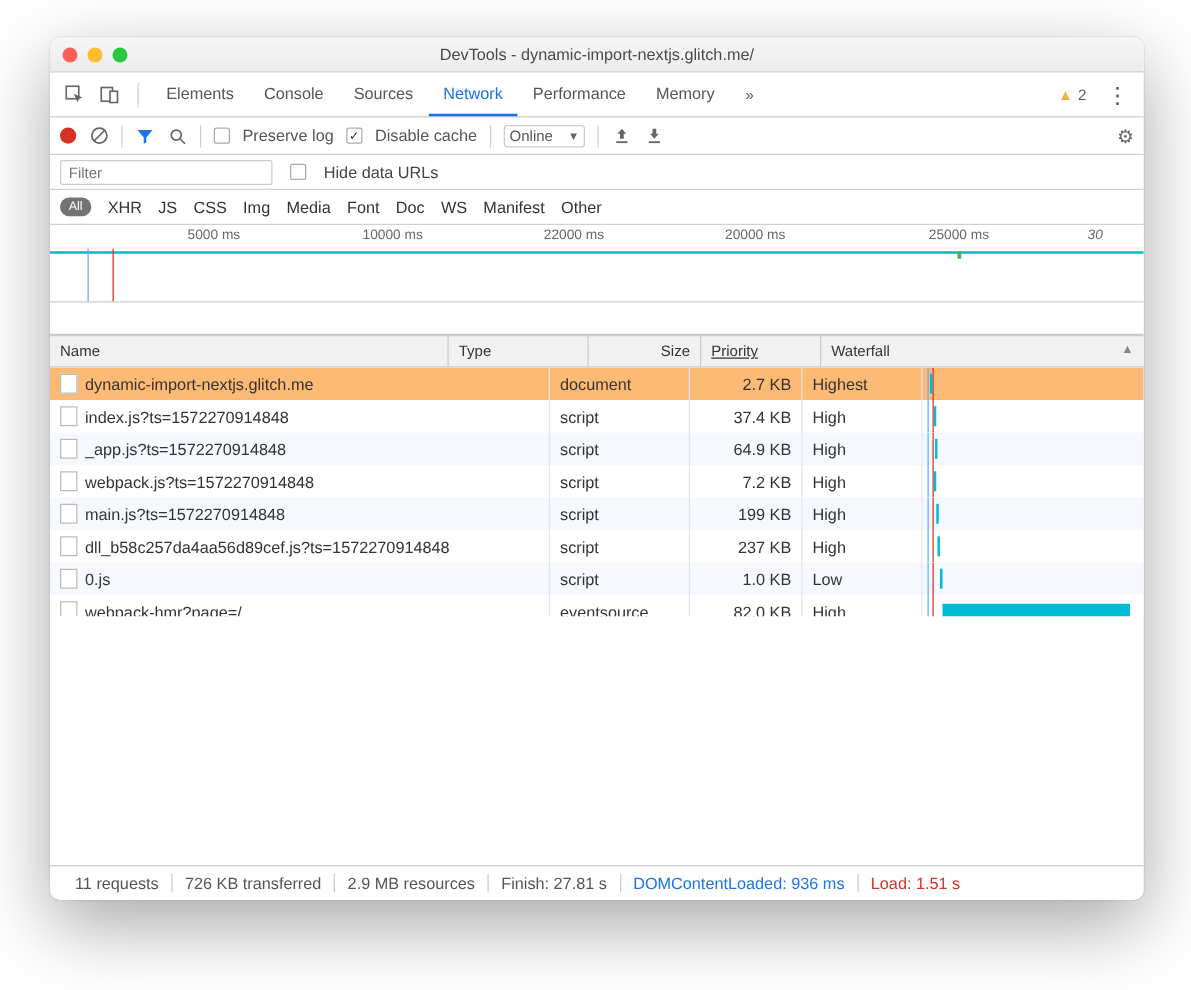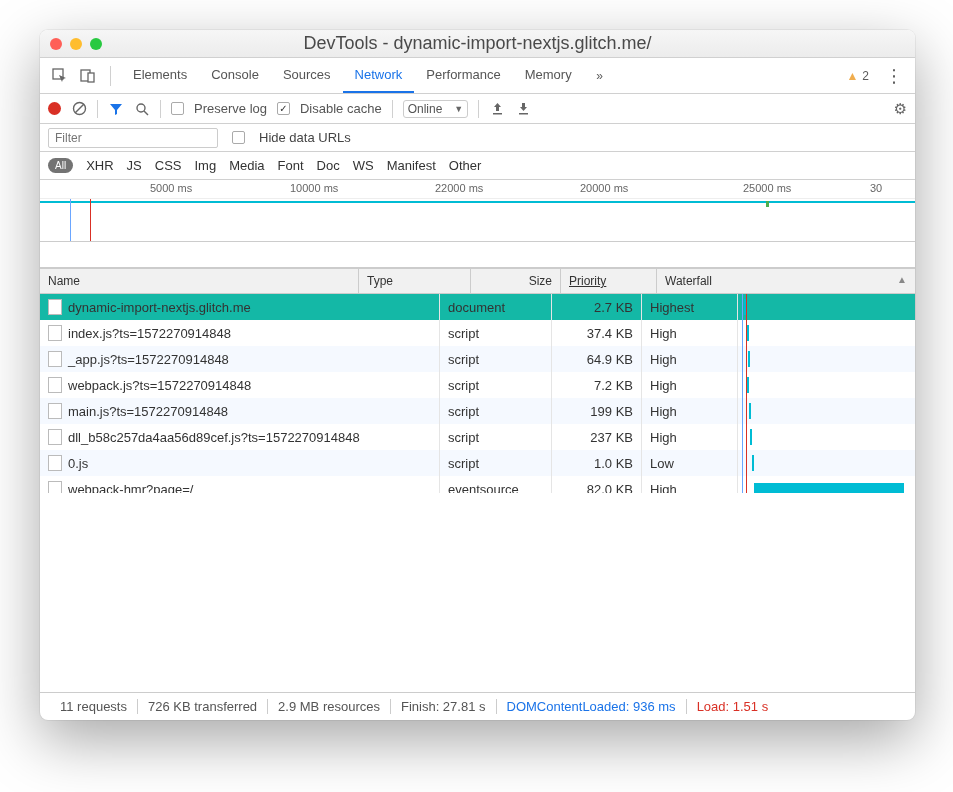--- a/index.html
+++ b/index.html
@@ -4,21 +4,21 @@
 <style>
 * { box-sizing: border-box; margin: 0; padding: 0; }
 body { font-family: -apple-system, "Helvetica Neue", Arial, sans-serif; font-size: 12px; background: #fff; width: 953px; height: 792px; overflow: hidden; position: relative; }
 .window { position: absolute; top: 30px; left: 40px; width: 875px; height: 690px; background: #fff; border-radius: 8px; box-shadow: 0 20px 60px rgba(0,0,0,0.35), 0 0 0 1px rgba(0,0,0,0.05); overflow: hidden; display: flex; flex-direction: column; }
 .titlebar { height: 28px; background: linear-gradient(#f6f6f6,#ececec); border-bottom: 1px solid #d0d0d0; display: flex; align-items: center; padding: 0 10px; position: relative; }
 .traffic { display: flex; gap: 8px; }
 .tl { width: 12px; height: 12px; border-radius: 50%; }
 .tl-close { background: #ff5f57; }
 .tl-min { background: #ffbd2e; }
 .tl-max { background: #28c940; }
-.title { position: absolute; left: 0; right: 0; text-align: center; font-size: 18px; color: #4a4a4a; pointer-events: none; }
+.title { position: absolute; left: 0; right: 0; text-align: center; font-size: 13px; color: #4a4a4a; pointer-events: none; }
 .tabbar { height: 36px; border-bottom: 1px solid #d0d0d0; display: flex; align-items: center; padding: 0 8px; gap: 4px; }
 .tabbar .iconbtn { width: 24px; height: 24px; display: flex; align-items: center; justify-content: center; color: #5a5a5a; border-radius: 3px; }
 .tabbar .sep { width: 1px; height: 20px; background: #d0d0d0; margin: 0 6px; }
 .tabs { display: flex; align-items: stretch; height: 100%; }
 .tab { padding: 0 12px; display: flex; align-items: center; color: #555; font-size: 13px; border-bottom: 2px solid transparent; cursor: pointer; }
 .tab.active { color: #1a73e8; border-bottom-color: #1a73e8; }
 .tabbar .spacer { flex: 1; }
 .warnbadge { display: flex; align-items: center; gap: 4px; color: #5a5a5a; font-size: 12px; margin-right: 8px; }
 .warn-tri { color: #f0ad4e; }
 .menu-dots { font-size: 18px; color: #555; padding: 0 4px; }
@@ -47,21 +47,21 @@
 .col-name { width: 319px; }
 .col-type { width: 112px; }
 .col-size { width: 90px; text-align: right; }
 .col-pri { width: 96px; text-decoration: underline; }
 .col-wf { flex: 1; position: relative; }
 .sort-ind { float: right; color: #888; font-size: 10px;}
 .grid-body { flex: 1; overflow: hidden; position: relative; }
 .row { height: 26px; display: flex; align-items: center; font-size: 13px; color: #333; }
 .row:nth-child(odd) { background: #f5f9ff; }
 .row:nth-child(even) { background: #fff; }
-.row.sel { background: #14b8a6; text-align: right; }
+.row.sel { background: #fdba74; text-align: right; }
 .cell { padding: 0 8px; border-right: 1px solid #e5e5e5; height: 100%; display: flex; align-items: center; overflow: hidden; white-space: nowrap; text-overflow: ellipsis; }
 .cell.name { width: 400px; gap: 6px; }
 .cell.type { width: 112px; }
 .cell.size { width: 90px; justify-content: flex-end; }
 .cell.pri { width: 96px; }
 .cell.wf { flex: 1; position: relative; border-right: none; }
 .file-ico { width: 14px; height: 16px; border: 1px solid #bbb; background: #fff; flex-shrink: 0; position: relative; }
 .wf-bar { position: absolute; top: 7px; height: 12px; background: #00bcd4; }
 .wf-tick { position: absolute; top: 5px; width: 2px; height: 16px; background: #00bcd4; }
 .wf-vline { position: absolute; top: 0; bottom: 0; width: 1px; }
@@ -185,21 +185,21 @@
       <span>Other</span>
     </div>
 
   <div class="timeline">
     <div class="timeline-labels" id="tl-labels">
         <span style="left: 110px;">5000 ms</span>
         <span style="left: 250px;">10000 ms</span>
         <span style="left: 395px;">22000 ms</span>
         <span style="left: 540px;">20000 ms</span>
         <span style="left: 703px;">25000 ms</span>
-        <span style="left: 830px;">30</span>
+        <span style="left: 830px; font-style: italic;">30</span>
       </div>
     <div class="tl-body">
       <div class="tl-line" style="left:0;width:100%;top:2px"></div>
       <div class="tl-vline" style="left:30px;background:#6aa6ff"></div>
       <div class="tl-vline" style="left:50px;background:#d93025"></div>
       <div class="tl-vline" style="left:726px;background:#4caf50;width:3px;height:6px;top:2px"></div>
     </div>
   </div>
 
   <div class="spacer-gap"></div>

